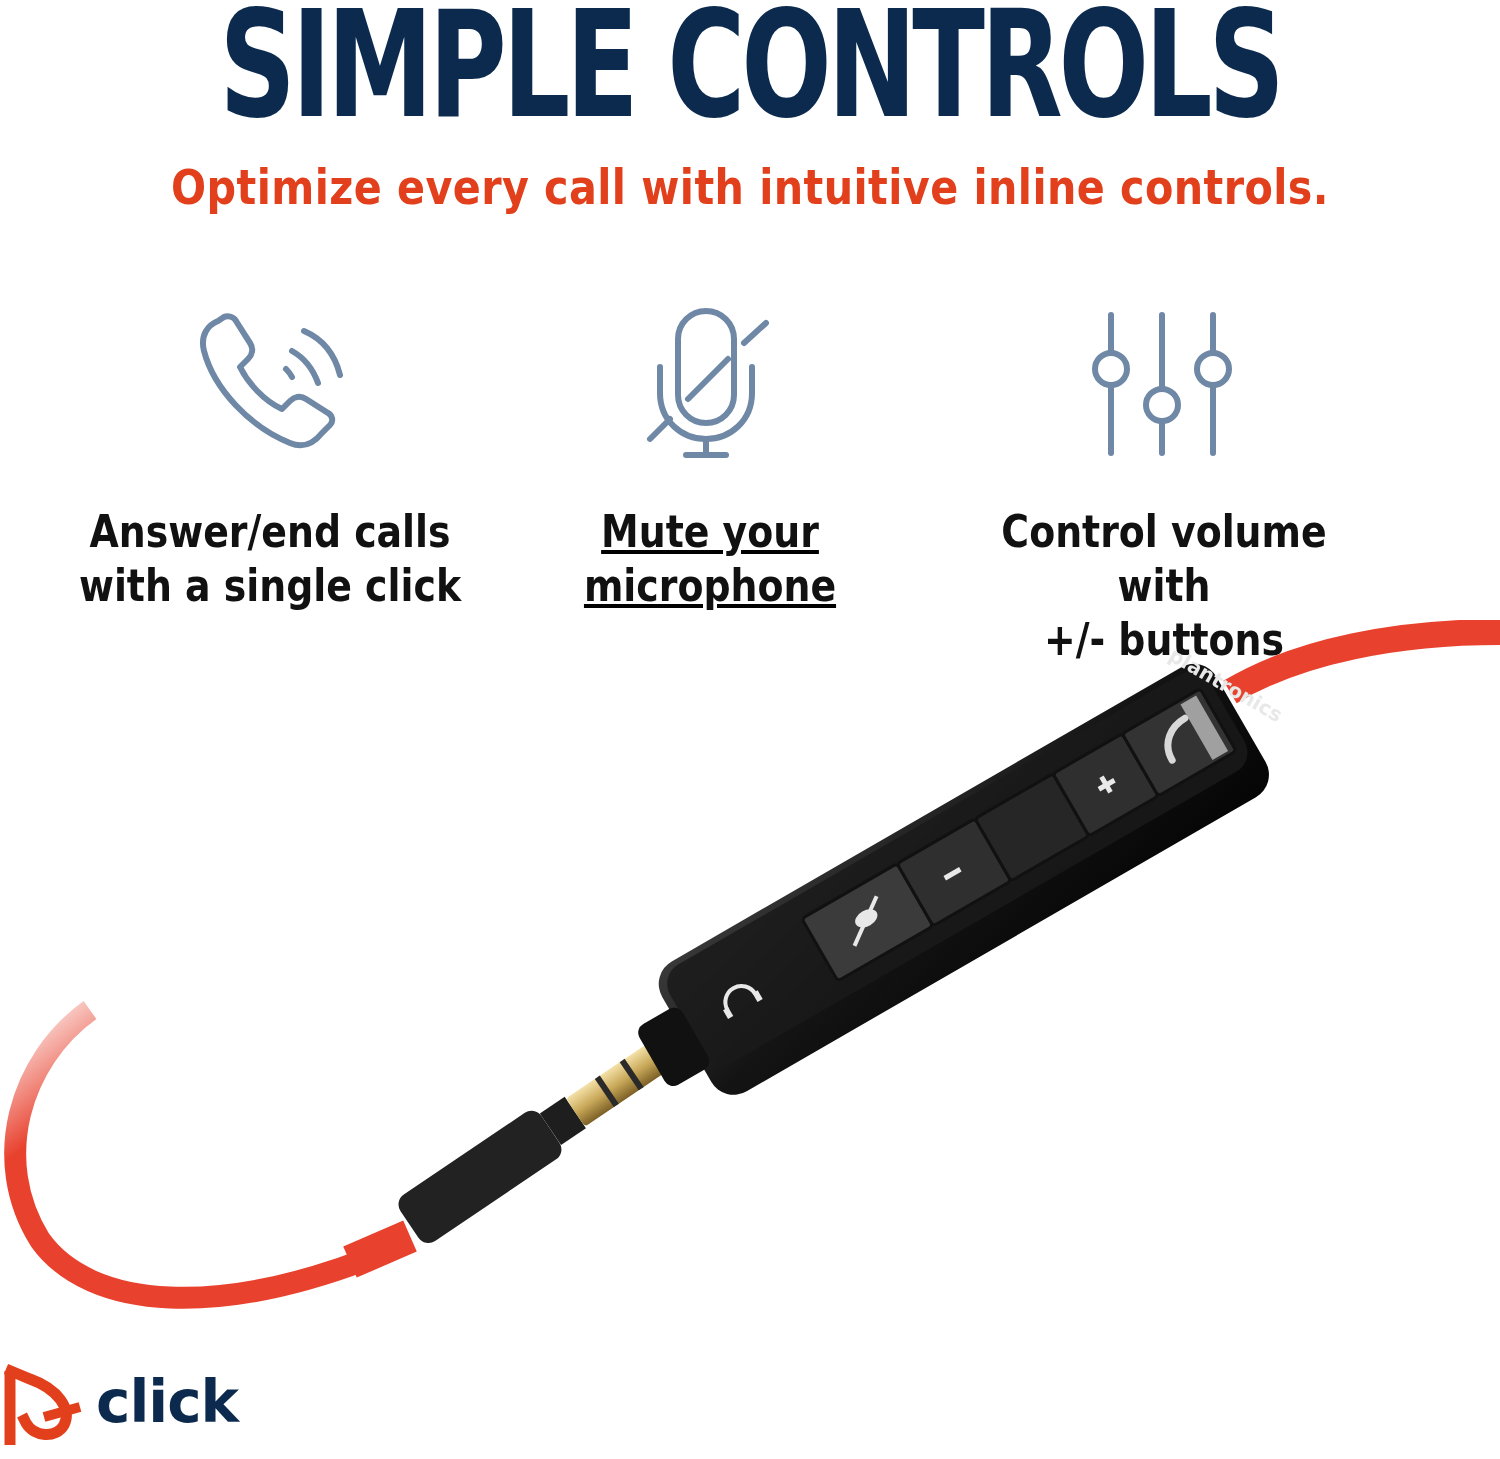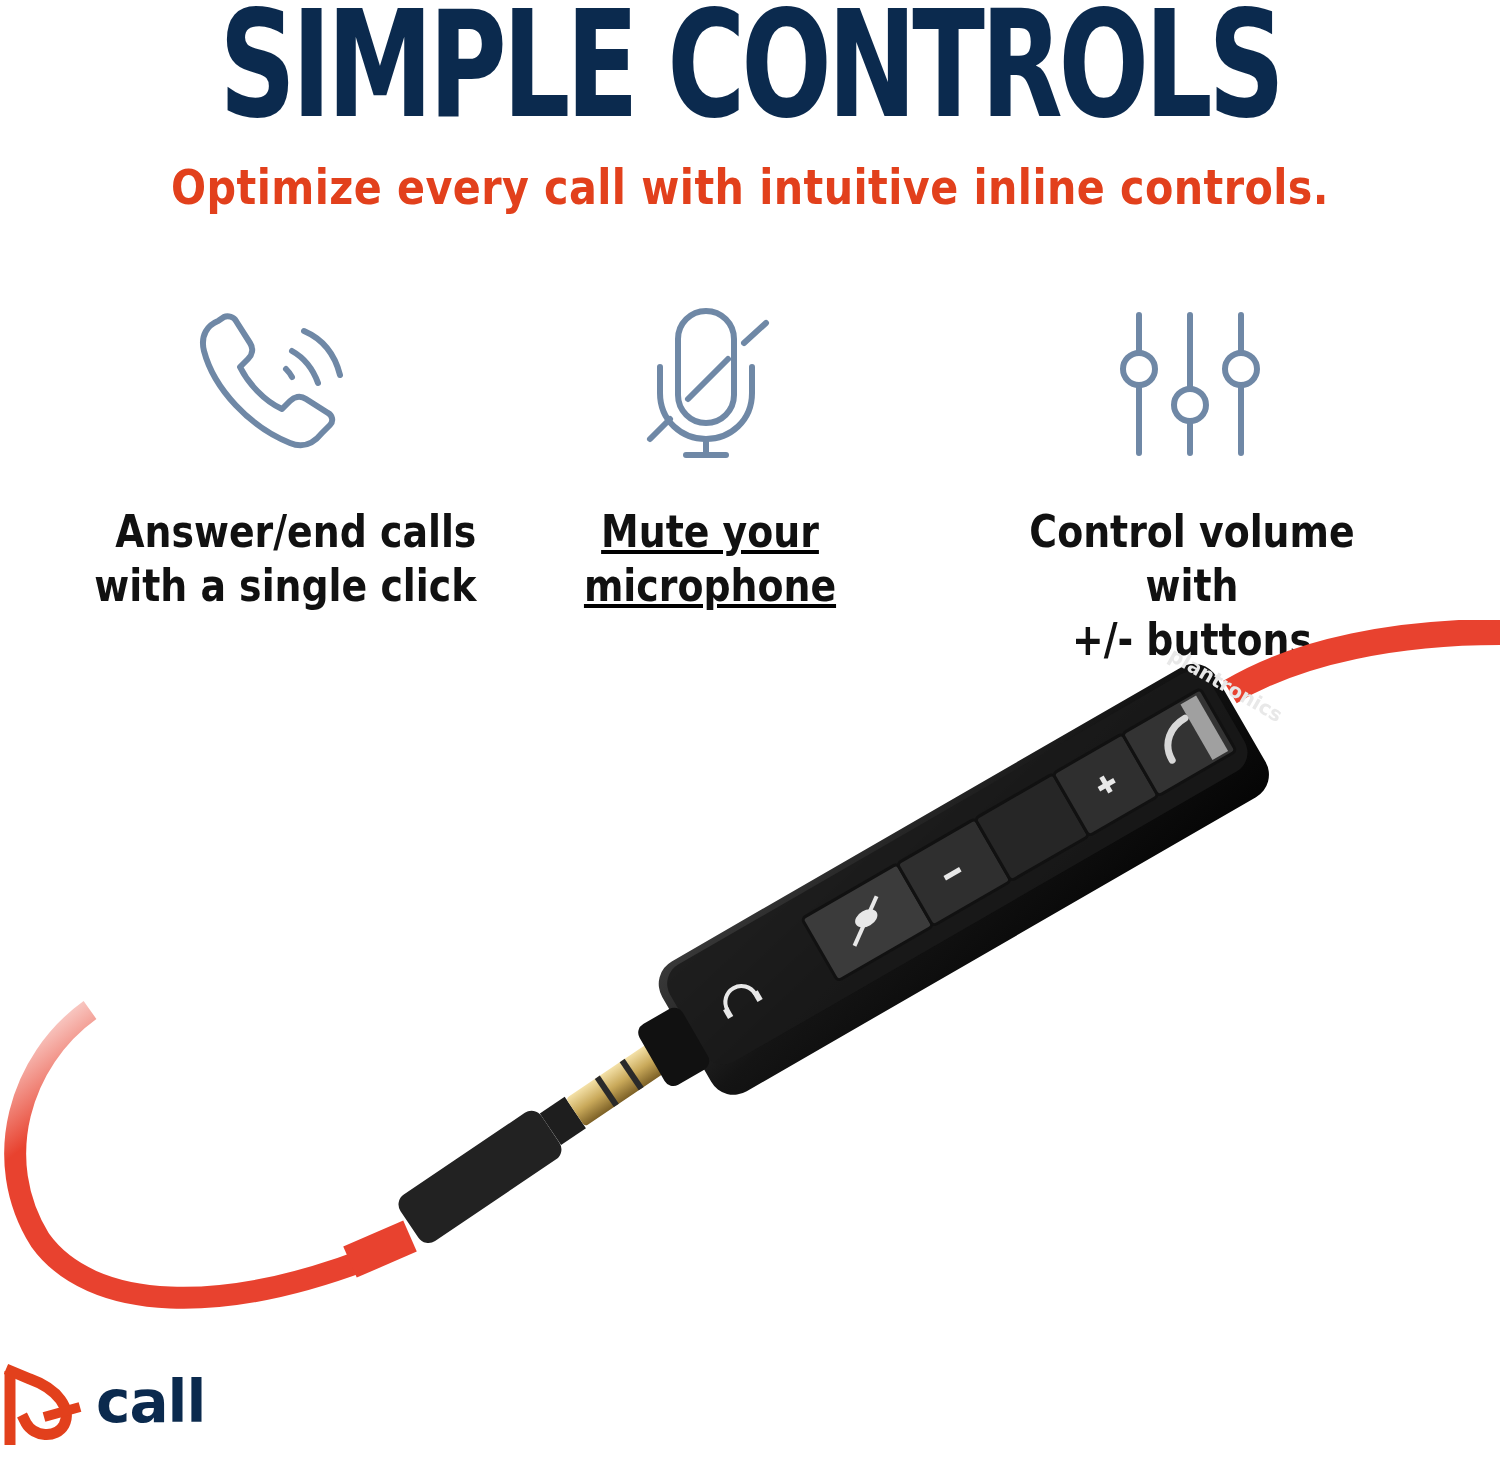--- a/index.html
+++ b/index.html
@@ -9,21 +9,21 @@
     font-family: "DejaVu Sans", sans-serif; font-weight: bold; color: #0b2a4e;
     font-size: 148px; line-height: 150px; letter-spacing: -6px; transform: scaleX(0.72);
     transform-origin: 50% 0; top: -10px; }
   .subhead { position: absolute; left: 0; top: 157px; width: 1500px; text-align: center;
     font-family: "DejaVu Sans", sans-serif; font-weight: bold; color: #e2401c;
     font-size: 48px; line-height: 60px; transform: scaleX(0.86); transform-origin: 50% 0; letter-spacing: 0.5px; }
   .feature { position: absolute; top: 300px; width: 480px; text-align: center; }
   .feature .icon { height: 165px; display: flex; justify-content: center; align-items: center; }
   .feature .label { margin-top: 40px; font-family: "DejaVu Sans", sans-serif; font-weight: bold;
     color: #111; font-size: 44px; line-height: 54px; transform: scaleX(0.86); transform-origin: 50% 0; }
-  #f1 { left: 30px; text-align: right; } #f2 { left: 470px; text-decoration: underline; } #f3 { left: 952px; }
+  #f1 { left: 30px; } #f2 { left: 470px; text-decoration: underline; } #f3 { left: 924px; }
   .product { position: absolute; left: 0; top: 620px; width: 1500px; height: 720px; }
   .logo { position: absolute; left: 0; top: 1355px; height: 90px; width: 260px; }
   .logo-text { position: absolute; left: 96px; top: 1368px; font-family: "DejaVu Sans", sans-serif;
     font-weight: bold; font-size: 58px; color: #0b2a4e; letter-spacing: -1px; }
 </style>
 </head>
 <body>
 
 <div class="headline">SIMPLE CONTROLS</div>
 <div class="subhead">Optimize every call with intuitive inline controls.</div>
@@ -136,13 +136,13 @@
     <rect x="1235" y="832" width="18" height="64" fill="#cfcfcf" opacity="0.7"></rect>
   </g>
   <text x="1150" y="676" transform="rotate(30 1190 700)" fill="#e8e8e8" font-family="DejaVu Sans, sans-serif" font-weight="bold" font-size="20">plantronics</text>
 </svg>
 
 <svg class="logo" viewBox="0 0 260 90">
   <path d="M6 14 L30 24 C58 34 72 54 64 70 C56 84 34 82 26 68 L22 60" stroke="#e2401c" stroke-width="11" fill="none"></path>
   <path d="M10 16 L10 90" stroke="#e2401c" stroke-width="11"></path>
   <path d="M44 62 L80 52" stroke="#e2401c" stroke-width="10"></path>
 </svg>
-<div class="logo-text">call</div>
+<div class="logo-text">click</div>
 
 </body></html>

